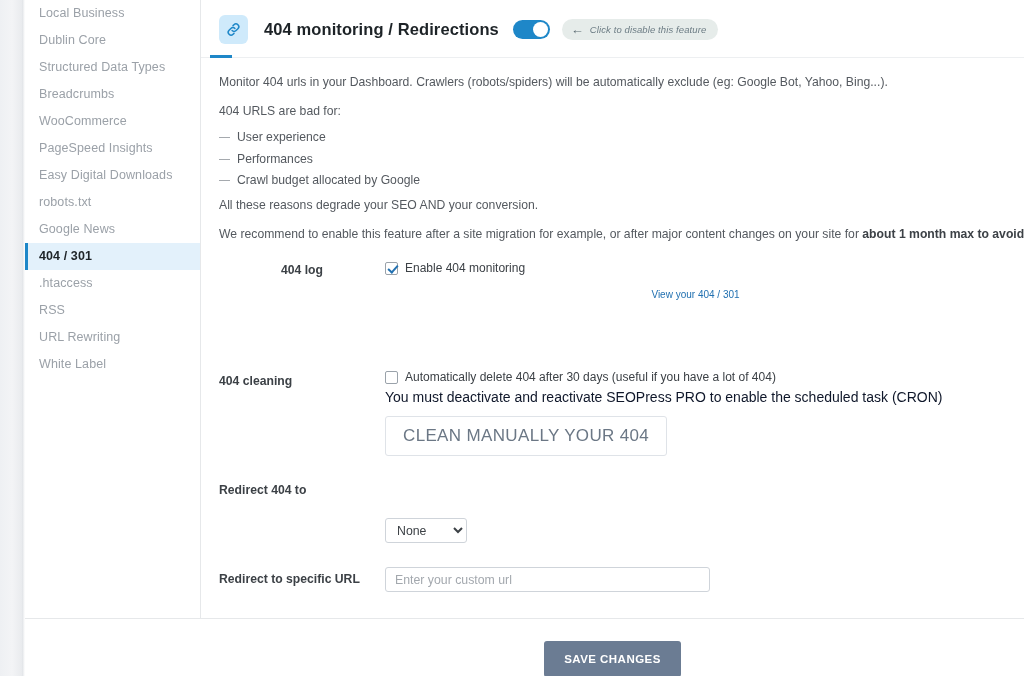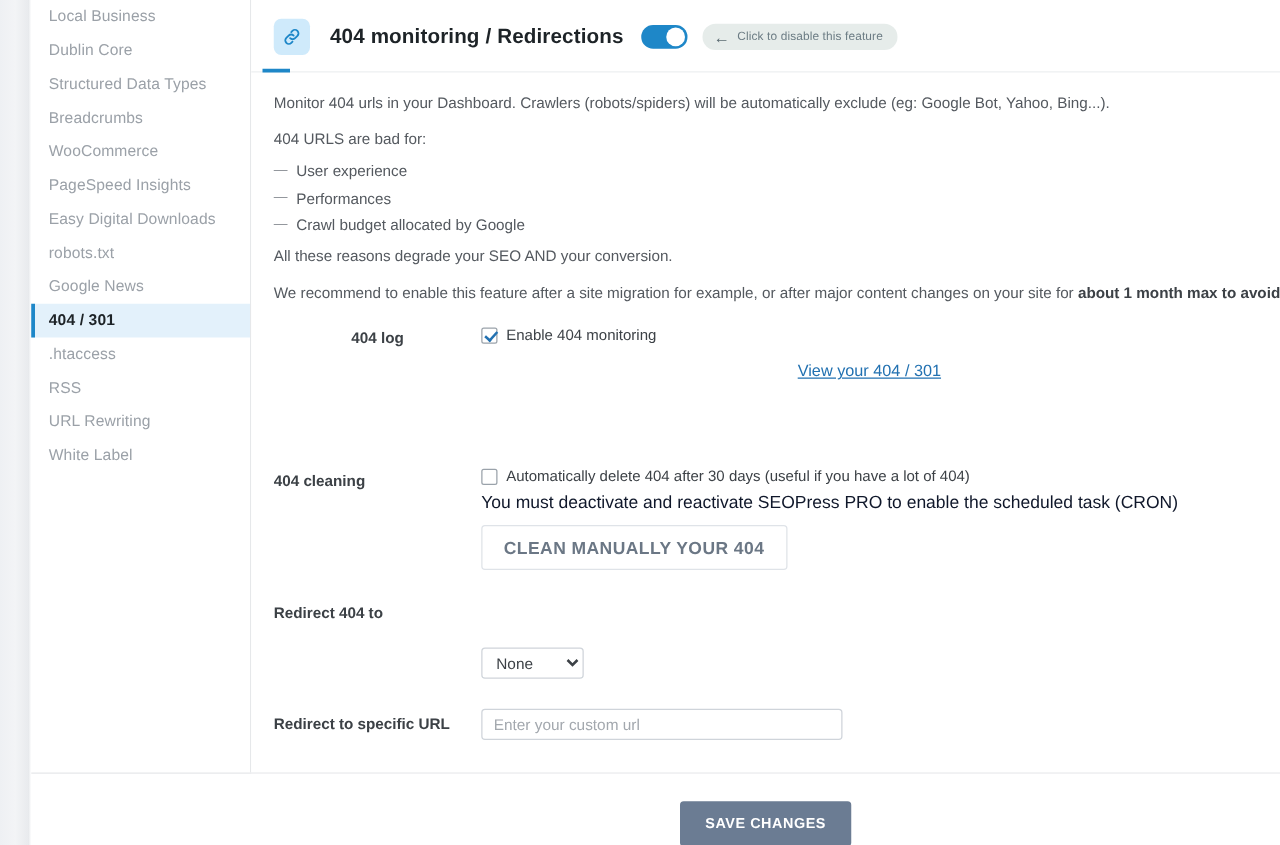--- a/index.html
+++ b/index.html
@@ -102,21 +102,21 @@
     border-radius: 11px;
     background: #e6ecea;
     display: flex; align-items: center;
     padding: 0 12px 0 9px;
     white-space: nowrap;
   }
   .hint-badge .arrow {
     color: #5b6b72; font-size: 13px; margin-right: 6px; line-height: 1;
   }
   .hint-badge .hint-text {
-    font-size: 9.5px; color: #6c7c84; letter-spacing: .1px;
+    font-size: 9.5px; font-style: italic; color: #6c7c84; letter-spacing: .1px;
   }
   .header-rule {
     position: absolute; left: 0; right: 0; bottom: 0; height: 1px;
     background: #edeff1;
   }
   .header-rule-active {
     position: absolute; left: 9px; bottom: 0; width: 22px; height: 3px;
     background: #1e87c8;
   }
 
@@ -167,38 +167,37 @@
     width: 4px; height: 8px;
     border: solid #2271b1;
     border-width: 0 2px 2px 0;
     transform: rotate(42deg);
   }
   .cb-text { font-size: 12px; color: #3c4146; white-space: nowrap; }
 
   .link {
     display: inline-block;
     margin-top: 14px;
-    font-size: 13px;
+    font-size: 10px;
     color: #2271b1;
-    text-decoration: underline;
     cursor: pointer;
   }
   .subnote {
     font-size: 14px; color: #0f172a;
     margin-top: 5px; white-space: nowrap;
   }
   .btn-outline {
     display: inline-block;
     margin-top: 11px;
     padding: 9px 17px;
     border: 1px solid #dfe3e8;
     border-radius: 3px;
     background: #ffffff;
-    font-size: 14px;
-    font-weight: bold;
+    font-size: 17px;
+    font-weight: normal;
     letter-spacing: .35px;
     color: #6b7785;
     cursor: pointer;
   }
 
   select.sel {
     font-family: "Liberation Sans", sans-serif;
     font-size: 12.3px;
     color: #3c4146;
     background: #ffffff;
@@ -210,21 +209,21 @@
     outline: none;
     margin-top: 40px;
   }
   select.sel-wide { width: 82px; }
   select.sel-narrow { width: 84px; }
 
   input.txt {
     font-family: "Liberation Sans", sans-serif;
     font-size: 12.3px;
     color: #3c4146;
-    width: 289px; height: 25px;
+    width: 325px; height: 25px;
     border: 1px solid #cfd4da;
     border-radius: 3px;
     padding: 0 9px;
     background: #ffffff;
     outline: none;
   }
   input.txt::placeholder { color: #a3a8ae; }
 
   
   .footer-rule {

